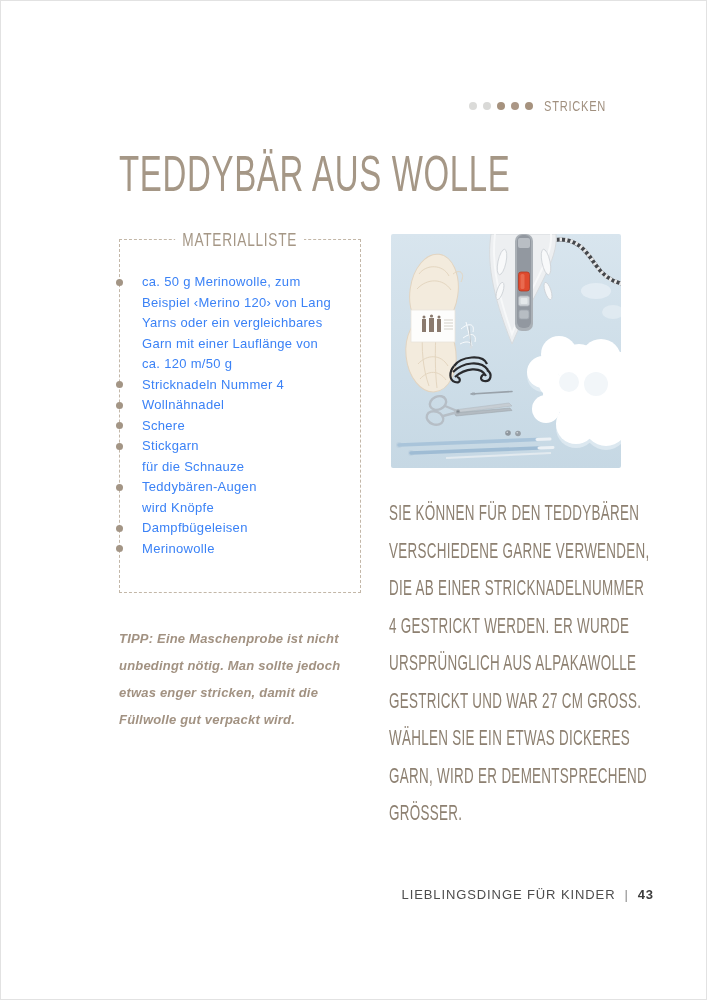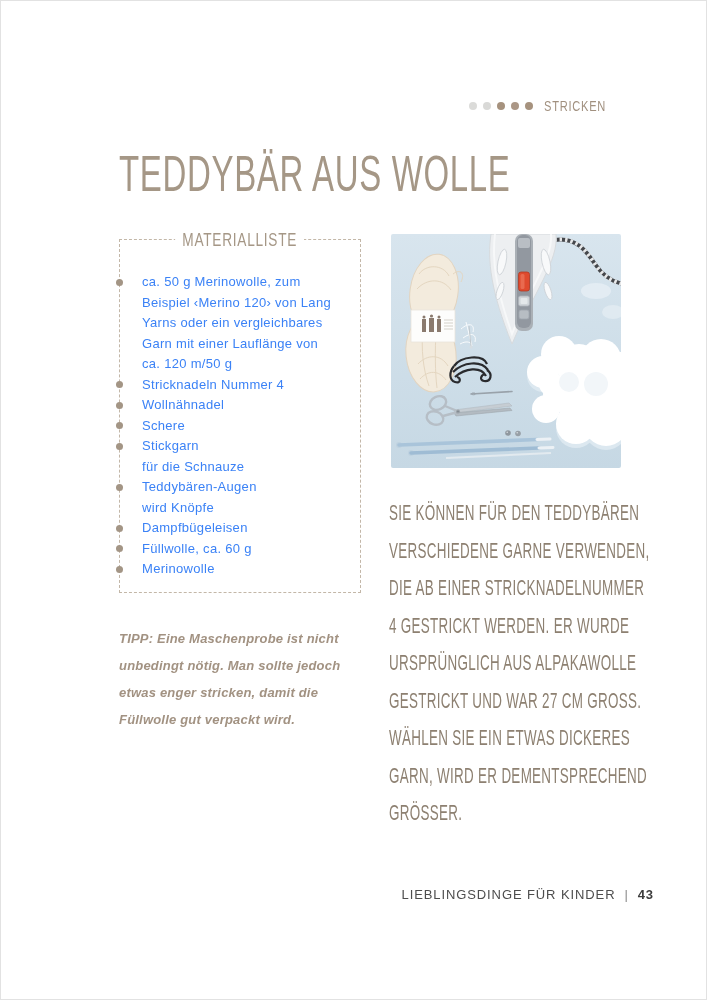--- a/index.html
+++ b/index.html
@@ -93,21 +93,20 @@
 Garn mit einer Lauflänge von
 ca. 120 m/50 g</span></li>
       <li><span class="bullet"></span><span>Stricknadeln Nummer 4</span></li>
       <li><span class="bullet"></span><span>Wollnähnadel</span></li>
       <li><span class="bullet"></span><span>Schere</span></li>
       <li><span class="bullet"></span><span>Stickgarn
 für die Schnauze</span></li>
       <li><span class="bullet"></span><span>Teddybären-Augen
 wird Knöpfe</span></li>
       <li><span class="bullet"></span><span>Dampfbügeleisen</span></li>
-      <li><span class="bullet"></span><span>Füllwolle, ca. 60 g</span></li>
       <li><span class="bullet"></span><span>Merinowolle</span></li>
     </ul>
   </div>
 
   <p class="tip-text">TIPP: Eine Maschenprobe ist nicht unbedingt nötig. Man sollte jedoch etwas enger stricken, damit die Füllwolle gut verpackt wird.</p>
 
   <div class="photo">
     <svg width="230" height="234" viewBox="0 0 230 234" xmlns="http://www.w3.org/2000/svg">
       <defs>
         <linearGradient id="bgGrad" x1="0" y1="0" x2="0" y2="1">

